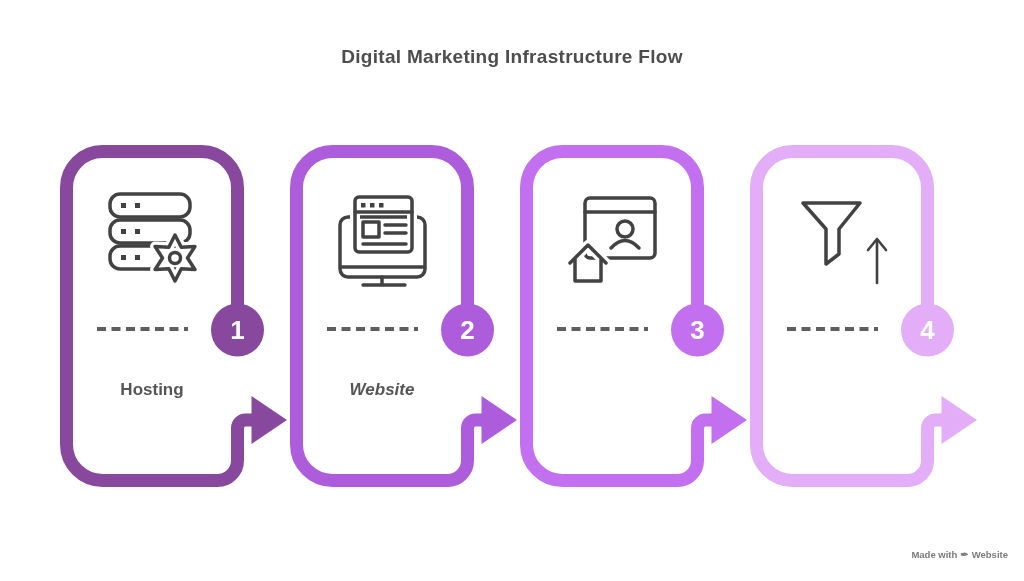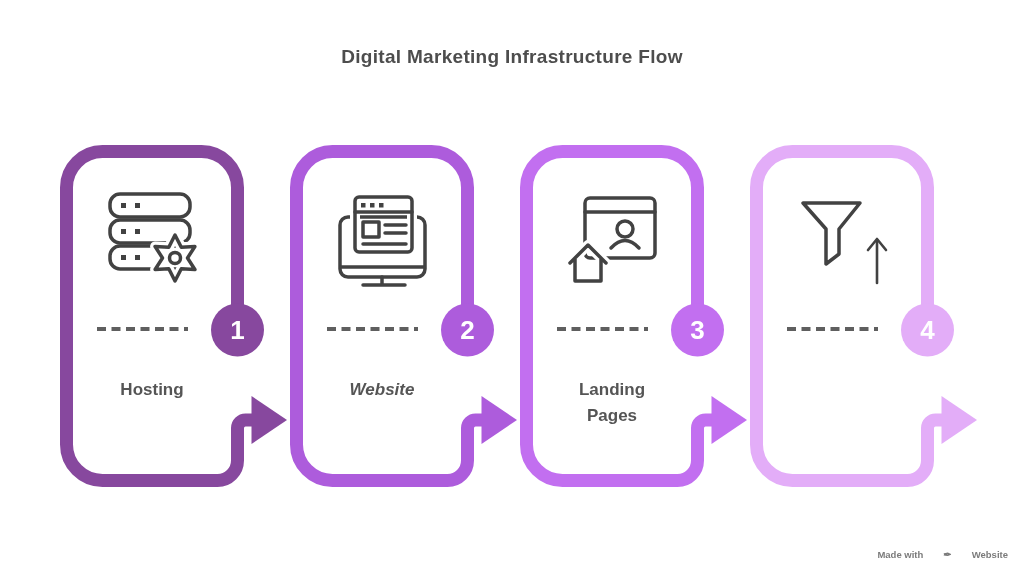--- a/index.html
+++ b/index.html
@@ -27,21 +27,21 @@
   
   .num{
     position:absolute;width:53px;height:53px;display:flex;align-items:center;justify-content:center;
     color:#ffffff;font-size:26px;font-weight:bold;
   }
   .lbl{
     position:absolute;top:377px;width:150px;text-align:center;white-space:pre-line;
     font-size:17px;font-weight:bold;color:#555555;line-height:26px;
   }
   #credit{
-    position:absolute;top:549px;right:16px;display:flex;align-items:center;gap:20px;
+    position:absolute;top:549px;right:16px;display:flex;align-items:center;gap:3px;
     font-size:9.5px;font-weight:bold;color:#7b7b7b;
   }
   #credit .pen{font-size:10px;line-height:1;}
 </style>
 </head>
 <body>
 
 <div id="canvas">
 
   <div id="title">Digital Marketing Infrastructure Flow</div>
@@ -136,22 +136,20 @@
     </g>
   </svg>
 
   <div class="num" style="left:211px;top:303.5px;">1</div>
   <div class="num" style="left:441px;top:303.5px;">2</div>
   <div class="num" style="left:671px;top:303.5px;">3</div>
   <div class="num" style="left:901px;top:303.5px;">4</div>
 
   <div class="lbl" style="left:77px;">Hosting</div>
   <div class="lbl" style="left:307px;font-style:italic;">Website</div>
-  <div class="lbl" style="left:537px;">Landing
-Pages</div>
 
   <div id="credit">
     <span>Made with</span>
     <span class="pen">✒</span>
     <span>Website</span>
   </div>
 
 </div>
 
 </body></html>

